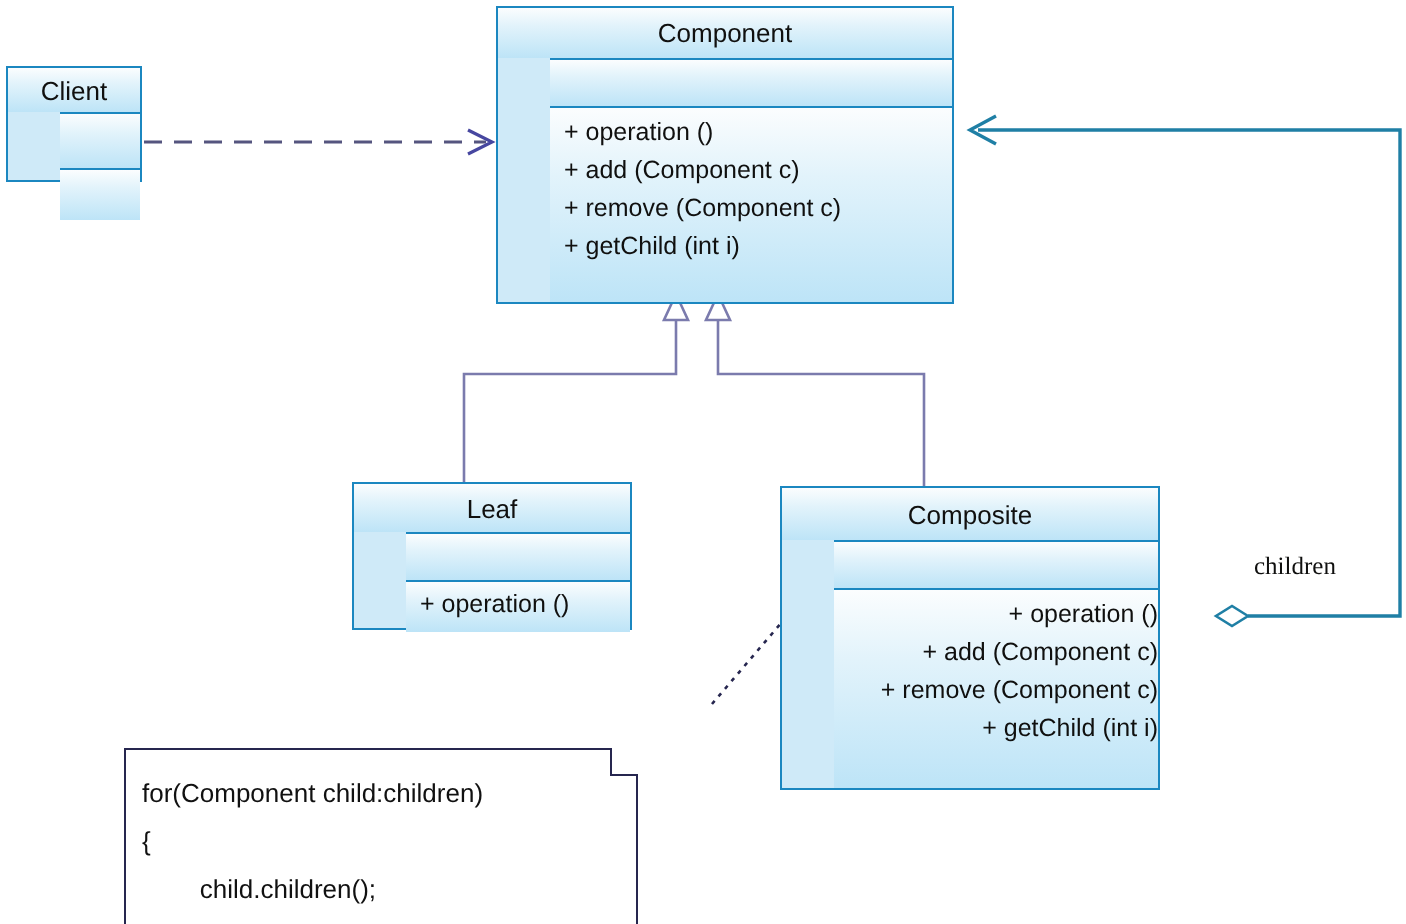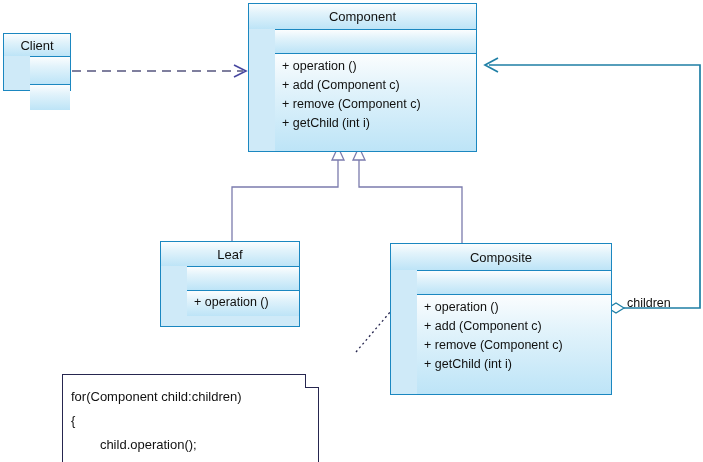--- a/index.html
+++ b/index.html
@@ -154,48 +154,48 @@
     </div>
     <div class="compartment attr-comp" style="height:24px;"></div>
     <div class="compartment ops-comp" style="height:98px;">
       <div class="op-line">+ operation ()</div>
       <div class="op-line">+ add (Component c)</div>
       <div class="op-line">+ remove (Component c)</div>
       <div class="op-line">+ getChild (int i)</div>
     </div>
   </div>
 
-  <div class="uml-class" style="left:160px; top:241px; width:140px; height:86px;">
+  <div class="uml-class" style="left:176px; top:241px; width:140px; height:74px;">
     <div class="compartment title-comp" style="height:24px;">
       <span class="cls-title">Leaf</span>
     </div>
     <div class="compartment attr-comp" style="height:24px;"></div>
     <div class="compartment ops-comp" style="height:26px; padding-top:2px;">
       <div class="op-line">+ operation ()</div>
     </div>
   </div>
 
-  <div class="uml-class" style="left:390px; top:243px; width:222px; height:152px;">
+  <div class="uml-class" style="left:390px; top:243px; width:190px; height:152px;text-align:right;">
     <div class="compartment title-comp" style="height:26px;">
       <span class="cls-title">Composite</span>
     </div>
     <div class="compartment attr-comp" style="height:24px;"></div>
     <div class="compartment ops-comp" style="height:100px;">
       <div class="op-line">+ operation ()</div>
       <div class="op-line">+ add (Component c)</div>
       <div class="op-line">+ remove (Component c)</div>
       <div class="op-line">+ getChild (int i)</div>
     </div>
   </div>
 
-  <div class="edge-label" style="left:627px; top:296px;">children</div>
+  <div class="edge-label" style="left:627px; top:276px;font-family:Liberation Serif, serif;">children</div>
 
   <div class="uml-note" style="left:62px; top:358px; width:257px; height:97px;margin-top:16px;">
     <div class="note-fold"></div>
     <div class="note-body">
       <div class="code-line">for(Component child:children)</div>
       <div class="code-line">{</div>
-      <div class="code-line">        child.operation();</div>
+      <div class="code-line">        child.children();</div>
       <div class="code-line">}</div>
     </div>
   </div>
 
 </div>
 
 </body></html>

